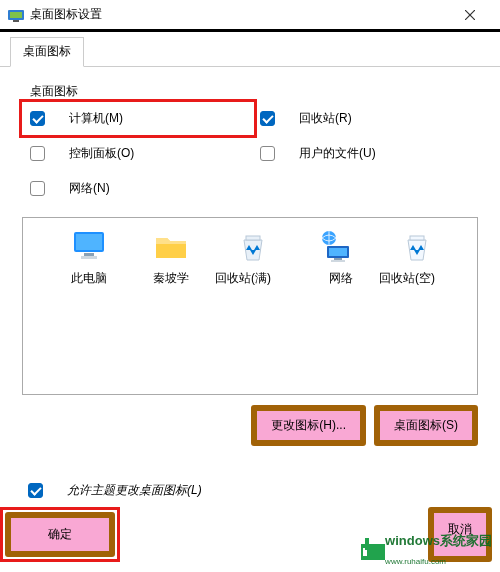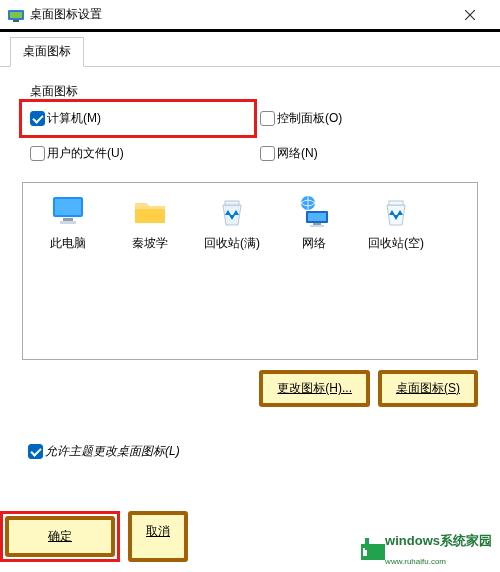--- a/index.html
+++ b/index.html
@@ -51,21 +51,21 @@
   .checkgrid {
     display: grid;
     grid-template-columns: 1fr 1fr;
     column-gap: 10px;
     row-gap: 10px;
     margin-left: 6px;
   }
   .chk {
     display: flex;
     align-items: center;
-    gap: 2px;
+    gap: 24px;
     cursor: pointer;
     padding: 4px 2px;
   }
   .chkbox {
     width: 15px; height: 15px;
     border: 1px solid #888;
     border-radius: 3px;
     display: inline-flex;
     align-items: center;
     justify-content: center;
@@ -99,56 +99,55 @@
     height: 178px;
     display: flex;
     align-items: flex-start;
     padding: 10px 6px;
     gap: 4px;
   }
   .iconitem {
     width: 78px;
     display: flex;
     flex-direction: column;
-    align-items: center;
+    align-items: flex-end;
     cursor: pointer;
   }
   .iconitem .icn {
     width: 36px; height: 36px;
     display: flex; align-items: center; justify-content: center;
   }
   .iconitem .lbl {
     margin-top: 6px;
     font-size: 12px;
     text-align: center;
     white-space: nowrap;
   }
   .btnrow {
     display: flex;
     justify-content: flex-end;
     gap: 8px;
     margin-top: 10px;
   }
   .btn {
-    border: 4px solid #a16207;
-    background: #fef9c3;
+    border: 6px solid #a16207;
+    background: #f9a8d4;
     padding: 6px 14px;
     font-size: 12px;
     min-width: 100px;
     text-align: center;
     cursor: pointer;
     border-radius: 3px;
-    text-decoration: underline;
   }
   .allow-row { margin: 32px 0 0 4px; font-style: italic; }
   .footer {
     position: absolute;
-    left: 0; right: 0; bottom: 10px;
-    display: flex;
-    justify-content: flex-start;
+    left: 0; right: 8px; bottom: 10px;
+    display: flex;
+    justify-content: space-between;
     gap: 8px;
   }
   .footer .btn { min-width: 110px; padding: 8px 14px; }
   .watermark {
     position: absolute;
     right: 8px; bottom: 6px;
     display: flex;
     align-items: center;
     gap: 0;
     opacity: 0.9;
@@ -184,20 +183,24 @@
   <div class="section-label">桌面图标</div>
 
   <div class="checkgrid">
     <div class="highlight-red">
       <label class="chk">
         <span class="chkbox checked"></span>
         <span>计算机(M)</span>
       </label>
     </div>
     <label class="chk">
+      <span class="chkbox checked"></span>
+      <span>回收站(R)</span>
+    </label>
+    <label class="chk">
       <span class="chkbox"></span>
       <span>控制面板(O)</span>
     </label>
     <label class="chk">
       <span class="chkbox"></span>
       <span>用户的文件(U)</span>
     </label>
     <label class="chk">
       <span class="chkbox"></span>
       <span>网络(N)</span>

